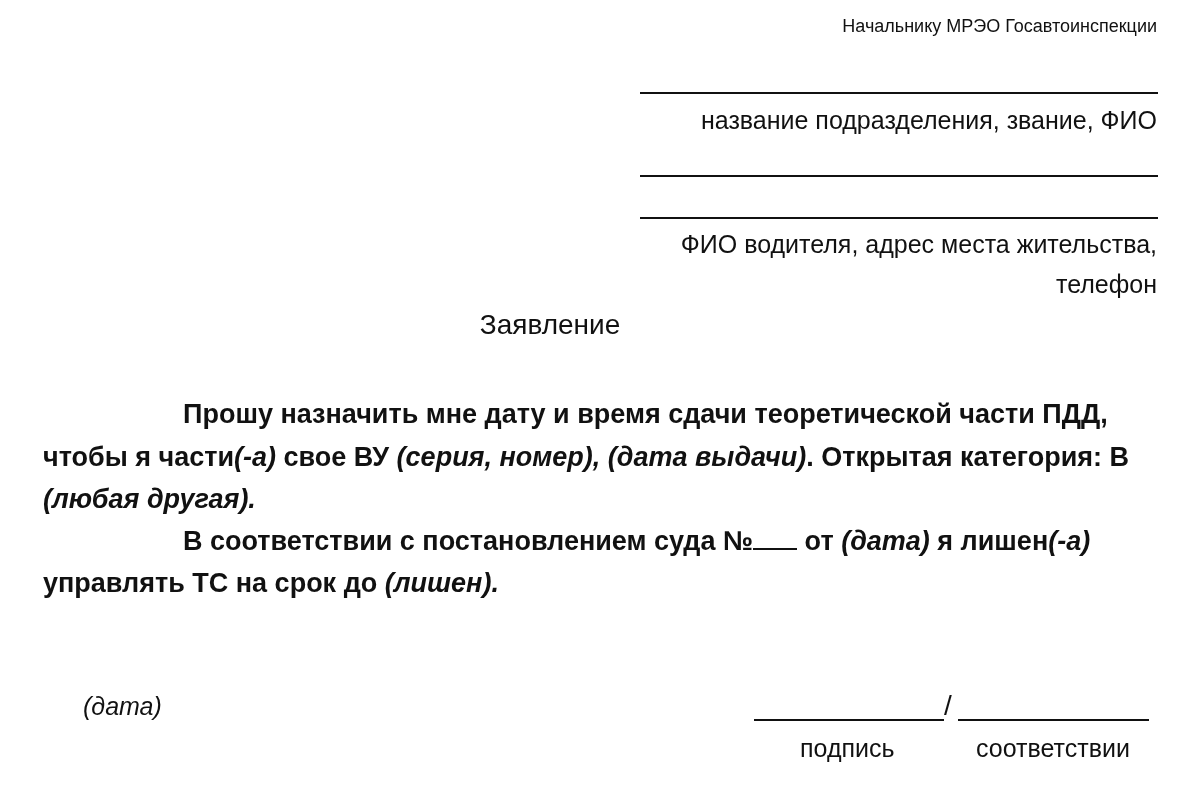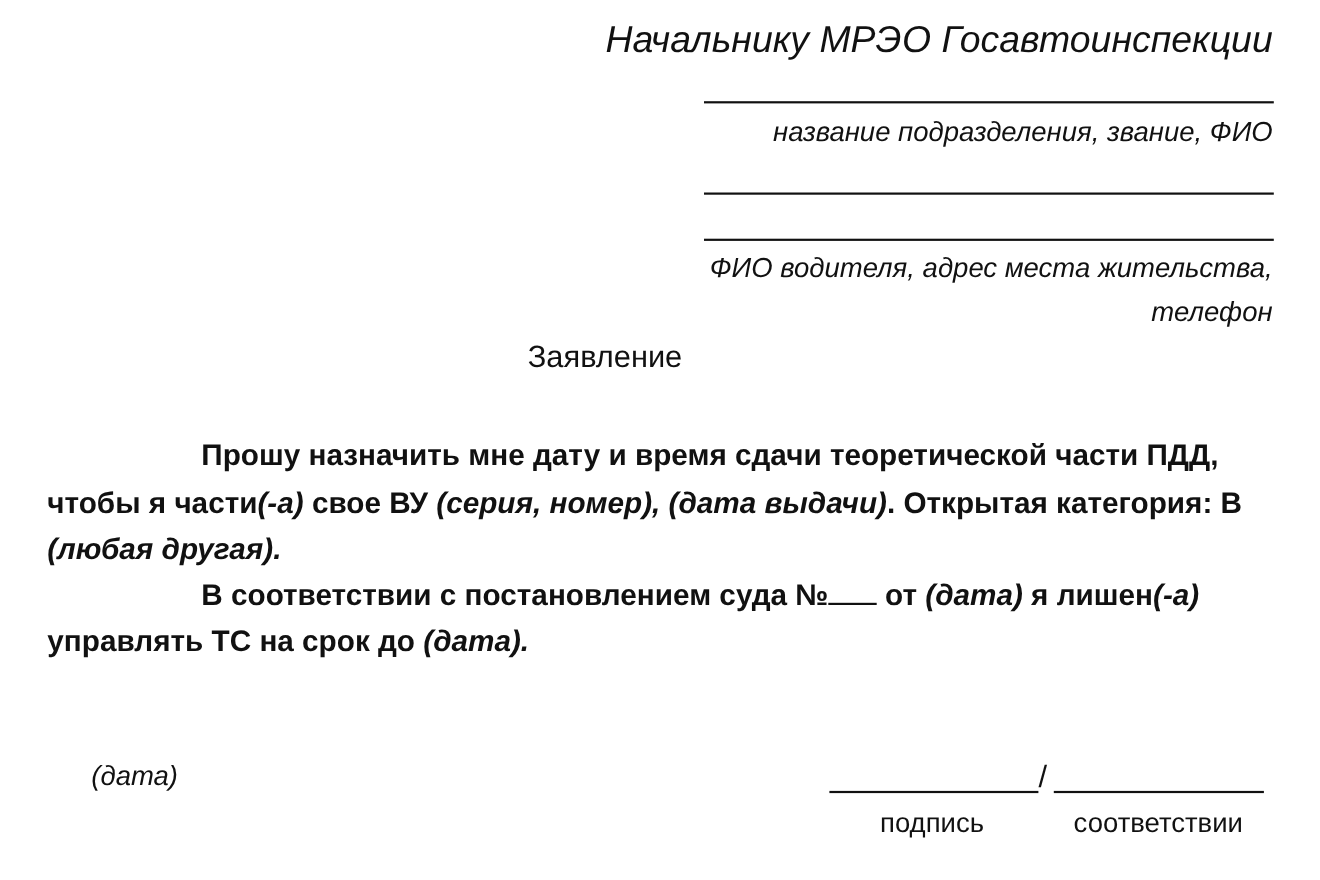--- a/index.html
+++ b/index.html
@@ -12,36 +12,34 @@
       height: 800px;
       position: relative;
       overflow: hidden;
       font-family: "Liberation Sans", sans-serif;
       color: #111111;
     }
     .abs { position: absolute; }
     .it { font-style: italic; }
     .header-title {
       right: 43px;
-      top: 18px;
-      font-size: 34px;
+      top: 8px;
+      font-size: 18px;
       line-height: 36px;
       white-space: nowrap;
-      font-style: italic;
     }
     .fill-line {
       left: 640px;
       width: 518px;
       height: 0;
       border-top: 2px solid #111;
     }
     .hint {
       right: 43px;
       font-size: 25px;
-      font-style: italic;
       line-height: 32px;
       white-space: nowrap;
       text-align: center;
     }
     .doc-title {
       left: 0;
       width: 1100px;
       text-align: center;
       top: 306px;
       font-size: 28px;
@@ -105,21 +103,21 @@
 <div class="abs body-line indent" style="top:393px;">Прошу назначить мне дату и время сдачи теоретической части ПДД,</div>
 <div class="abs body-line" style="top:436px;">
   <span>чтобы я части</span><span class="it">(-а)</span><span> свое ВУ </span><span class="it">(серия, номер), (дата выдачи)</span><span>. Открытая категория: В</span>
 </div>
 <div class="abs body-line it" style="top:478px;text-align:center;">(любая другая).</div>
 
 <div class="abs body-line indent" style="top:520px;">
   <span>В соответствии с постановлением суда №</span><span class="blank"></span><span> от </span><span class="it">(дата)</span><span> я лишен</span><span class="it">(-а)</span>
 </div>
 <div class="abs body-line" style="top:562px;">
-  <span>управлять ТС на срок до </span><span class="it">(дата).</span>
+  <span>управлять ТС на срок до </span><span class="it">(лишен).</span>
 </div>
 
 <div class="abs date-bottom">(дата)</div>
 
 <div class="abs sig-line" style="left:754px; width:190px;"></div>
 <div class="abs sig-slash">/</div>
 <div class="abs sig-line" style="left:958px; width:191px;"></div>
 
 <div class="abs sig-label" style="left:800px;">подпись</div>
 <div class="abs sig-label" style="left:976px;">соответствии</div>

